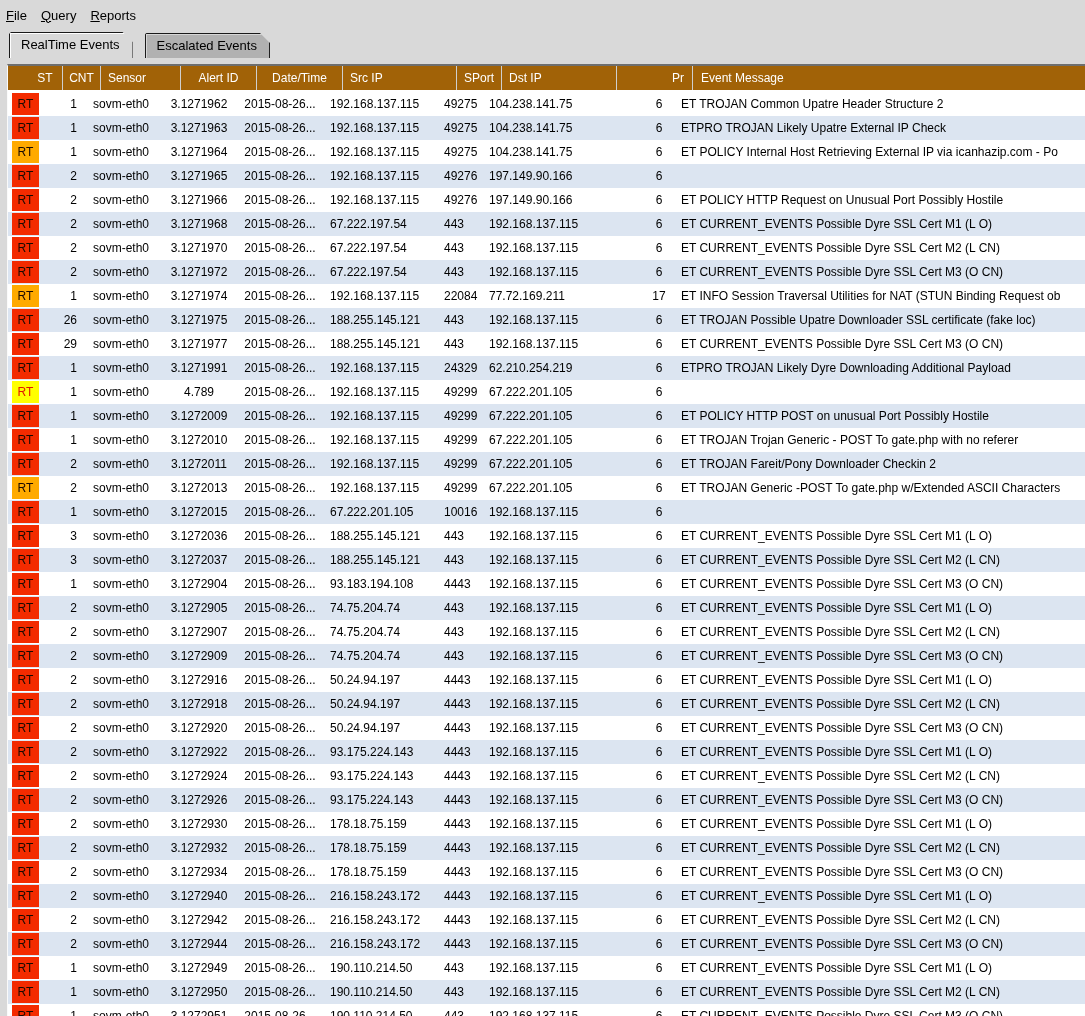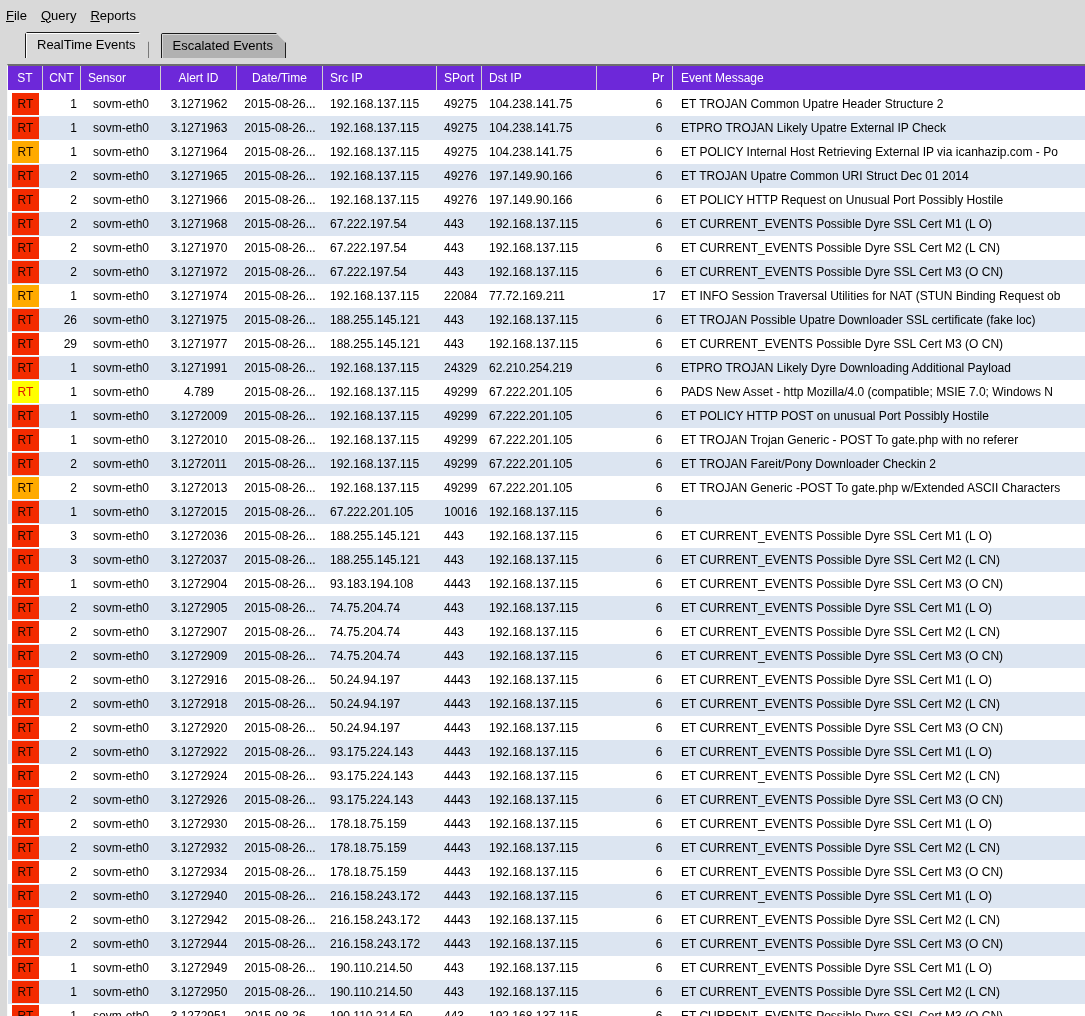--- a/index.html
+++ b/index.html
@@ -14,21 +14,21 @@
     height:30px;display:flex;align-items:center;
     font-size:13px;color:#000;padding-left:6px;
   }
   .menu-item{padding:2px 0;margin-right:14px;cursor:default;}
   .menu-item .mn{text-decoration:underline;}
   .statusbar{display:flex;align-items:center;margin-left:16px;}
   .status-pair{margin-right:14px;white-space:nowrap;}
   .status-label{color:#000;}
   .status-value{color:#ee3524;margin-left:4px;}
   
-  .tabbar{height:28px;display:flex;align-items:flex-end;padding-left:25px;position:relative;}
+  .tabbar{height:28px;display:flex;align-items:flex-end;padding-left:9px;position:relative;}
   .tab{
     position:relative;box-sizing:border-box;
     height:26px;line-height:24px;padding:0 12px 0 11px;
     font-size:13px;color:#000;white-space:nowrap;
     border:1px solid #1a1a1a;border-bottom:none;
     clip-path:polygon(0 100%,0 2px,2px 0,calc(100% - 10px) 0,100% 10px,100% 100%);
     cursor:default;
   }
   .tab.active{
     background:#d9d9d9;z-index:2;
@@ -40,22 +40,22 @@
   }
   
   .table-frame{
     position:absolute;left:7px;top:64px;right:0;bottom:0;
     background:#ffffff;
     border-top:2px solid #6e6e6e;
     border-left:1px solid #fafafa;
     overflow:hidden;
   }
   .thead{
-    display:flex;height:24px;line-height:24px;background:#6d28d9;
-    color:#ffffff;font-size:12px;margin-bottom:2px;
+    display:flex;height:24px;line-height:24px;background:#a16207;
+    color:#ffffff;font-size:12px;margin-bottom:2px;padding-left:20px;
   }
   .th{box-sizing:border-box;border-right:1px solid #cfcfcf;overflow:hidden;white-space:nowrap;}
   .th:last-child{border-right:none;}
   .row{display:flex;height:24px;line-height:24px;font-size:12px;color:#000;}
   .row:nth-child(even){background:#dce5f1;}
   .cell{box-sizing:border-box;overflow:hidden;white-space:nowrap;}
   
   .c-st{width:35px;flex:none;}
   .c-cnt{width:38px;flex:none;}
   .c-sensor{width:80px;flex:none;}
@@ -162,21 +162,20 @@
         </div>
     <div class="cell c-cnt ar">2</div>
     <div class="cell c-sensor ac">sovm-eth0</div>
     <div class="cell c-aid ac">3.1271965</div>
     <div class="cell c-dt ac">2015-08-26...</div>
     <div class="cell c-sip al">192.168.137.115</div>
     <div class="cell c-sp al">49276</div>
     <div class="cell c-dip al">197.149.90.166</div>
     <div class="cell c-dp al">12234</div>
     <div class="cell c-pr ac">6</div>
-    <div class="cell c-msg al">ET TROJAN Upatre Common URI Struct Dec 01 2014</div>
   </div>
       <div class="row">
     <div class="cell c-st">
           <div class="st-badge st-red">RT</div>
         </div>
     <div class="cell c-cnt ar">2</div>
     <div class="cell c-sensor ac">sovm-eth0</div>
     <div class="cell c-aid ac">3.1271966</div>
     <div class="cell c-dt ac">2015-08-26...</div>
     <div class="cell c-sip al">192.168.137.115</div>
@@ -297,21 +296,20 @@
         </div>
     <div class="cell c-cnt ar">1</div>
     <div class="cell c-sensor ac">sovm-eth0</div>
     <div class="cell c-aid ac">4.789</div>
     <div class="cell c-dt ac">2015-08-26...</div>
     <div class="cell c-sip al">192.168.137.115</div>
     <div class="cell c-sp al">49299</div>
     <div class="cell c-dip al">67.222.201.105</div>
     <div class="cell c-dp al">10016</div>
     <div class="cell c-pr ac">6</div>
-    <div class="cell c-msg al">PADS New Asset - http Mozilla/4.0 (compatible; MSIE 7.0; Windows N</div>
   </div>
       <div class="row">
     <div class="cell c-st">
           <div class="st-badge st-red">RT</div>
         </div>
     <div class="cell c-cnt ar">1</div>
     <div class="cell c-sensor ac">sovm-eth0</div>
     <div class="cell c-aid ac">3.1272009</div>
     <div class="cell c-dt ac">2015-08-26...</div>
     <div class="cell c-sip al">192.168.137.115</div>

